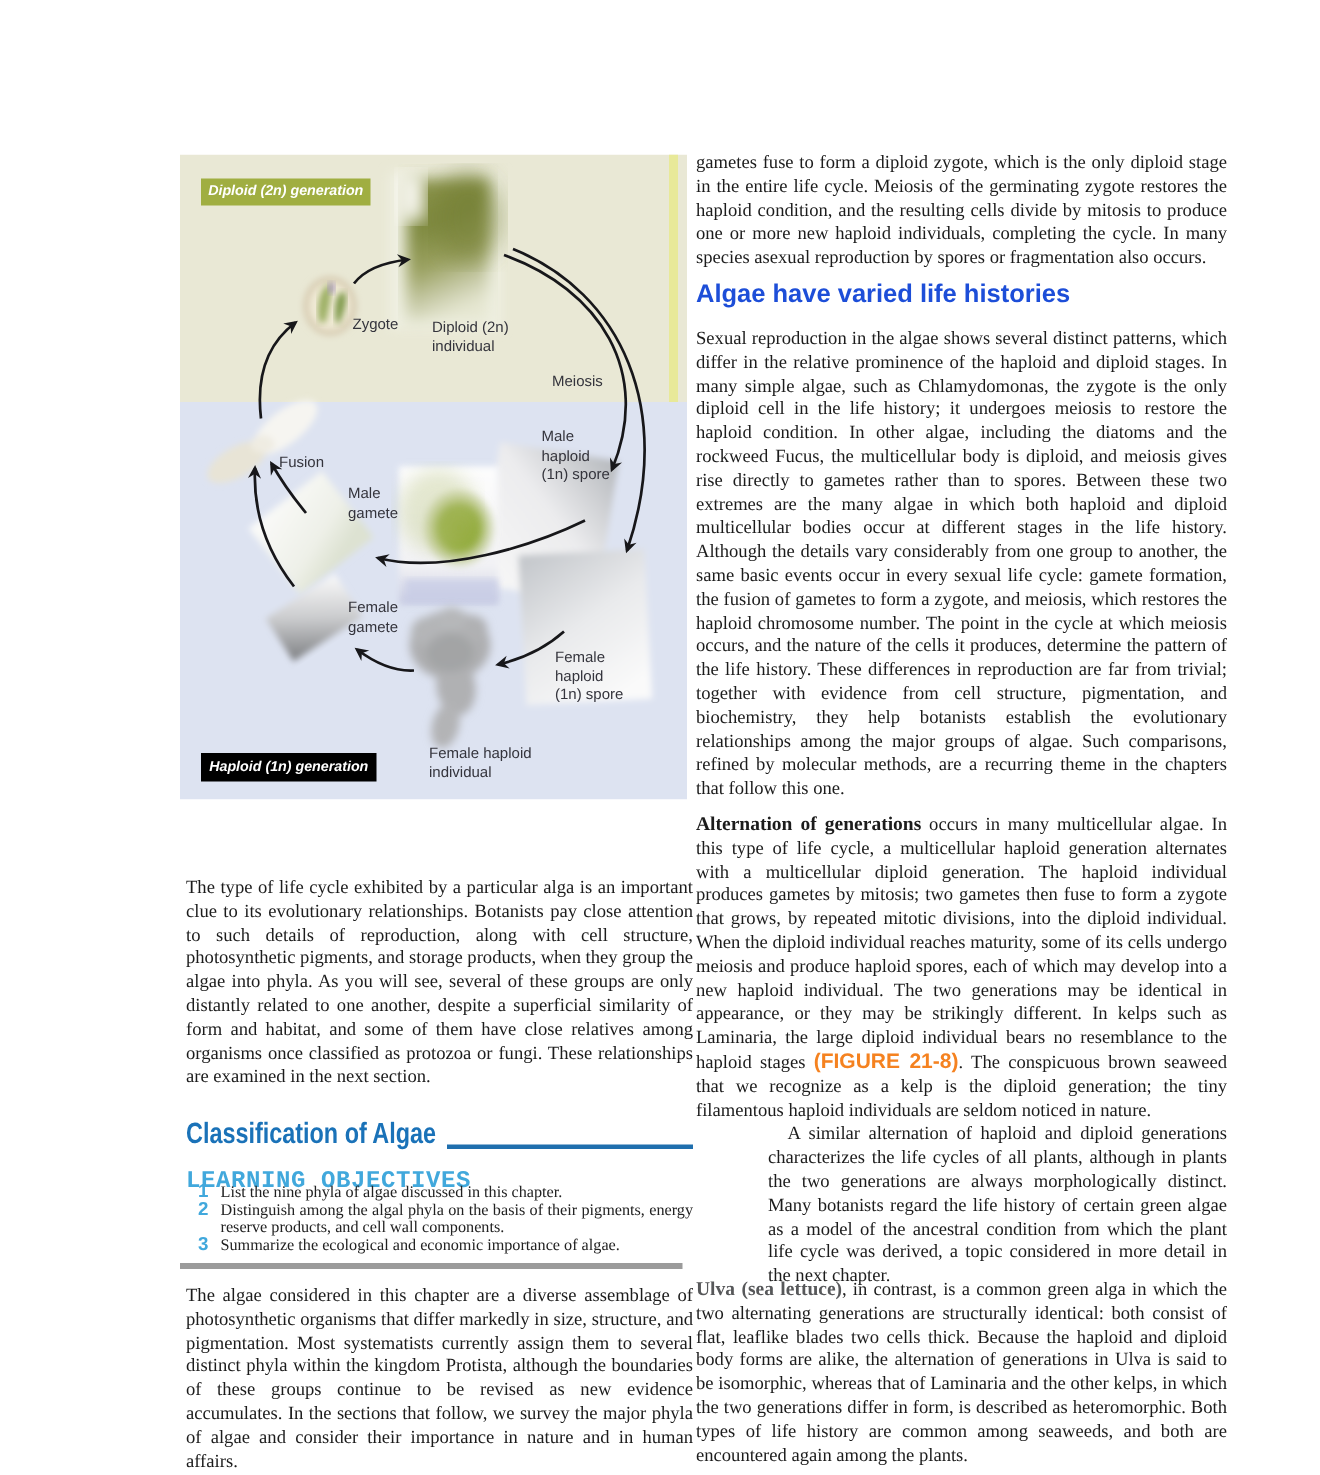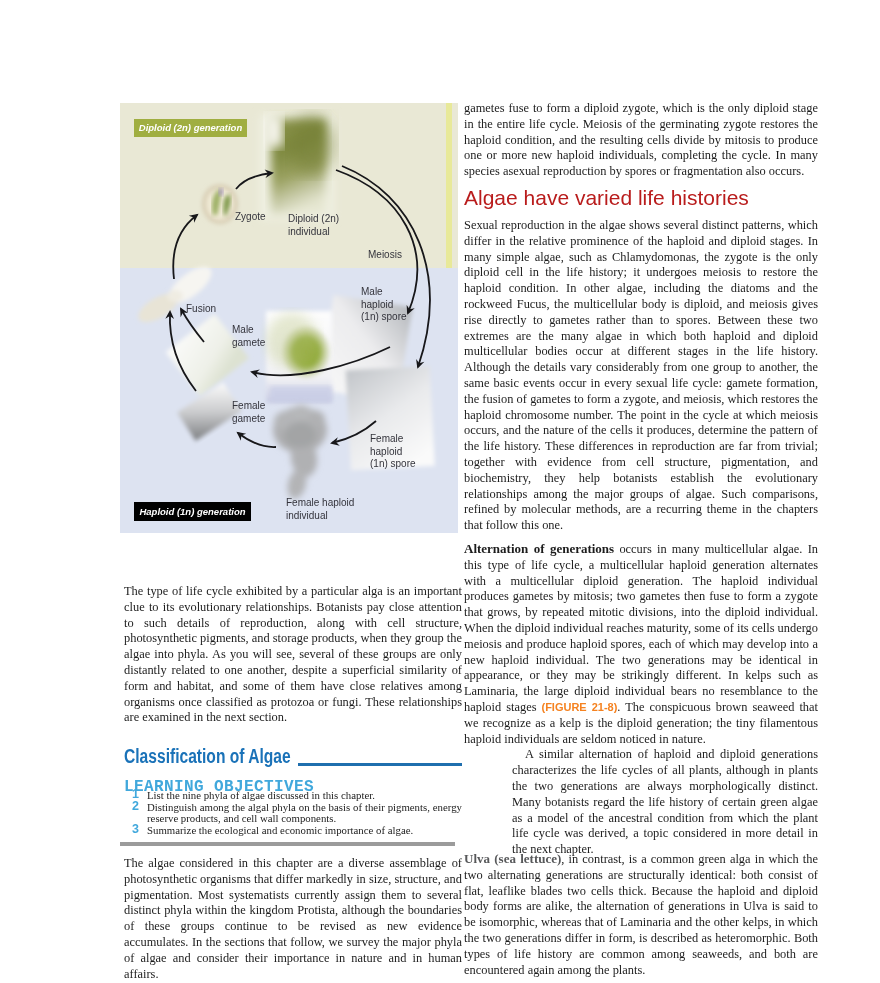--- a/index.html
+++ b/index.html
@@ -13,37 +13,37 @@
              font-weight:bold;font-size:9.5px;line-height:18px;text-align:center;font-style:italic;}
   .diploid-label{left:14px;top:16px;width:113px;height:18px;background:#a0ae41;}
   .haploid-label{left:14px;top:399px;width:117px;height:19px;background:#000000;line-height:19px;}
   .fig-label{position:absolute;font-family:"Liberation Sans",sans-serif;font-size:10px;
              line-height:12.5px;color:#34343c;white-space:nowrap;}
   
   .body-text{font-size:12.4px;line-height:15.8px;text-align:justify;}
   .body-text .ind{text-indent:13px;margin-left:48px;}
   .rcol{position:absolute;left:464px;width:354px;}
   .lcol{position:absolute;left:124px;width:338px;}
-  .head2{font-family:"Liberation Sans",sans-serif;font-weight:normal;color:#b91c1c;
-         font-size:21px;transform:scaleX(1.0);transform-origin:0 0;white-space:nowrap;}
+  .head2{font-family:"Liberation Sans",sans-serif;font-weight:bold;color:#1d4ed8;
+         font-size:17px;transform:scaleX(1.0);transform-origin:0 0;white-space:nowrap;}
   .sect-head-row{position:absolute;left:124px;top:745px;width:338px;}
   .sect-head{font-family:"Liberation Sans",sans-serif;font-weight:bold;color:#1a72b8;
              font-size:19.5px;display:inline-block;transform:scaleX(0.80);
              transform-origin:0 0;white-space:nowrap;}
   .sect-rule{position:absolute;left:174px;top:18px;width:164px;height:3px;background:#1f6fae;}
   .lo-head{font-family:Liberation Mono, monospace;font-weight:bold;color:#41a8dc;
            font-size:16px;letter-spacing:0.4px;}
   .objective{position:relative;font-size:10.8px;line-height:11.6px;text-align:justify;
              padding-left:23px;color:#222222;}
   .obj-num{position:absolute;left:8px;top:-1px;color:#41a8dc;font-weight:bold;
            font-family:"Liberation Sans",sans-serif;font-size:12.5px;}
   .caption{font-family:"Liberation Sans",sans-serif;font-size:11px;line-height:13.5px;
            color:#58595b;text-align:left;}
   .cap-label{color:#f58220;font-weight:bold;font-size:12px;letter-spacing:0.5px;}
-  .figref{color:#f58220;font-weight:bold;font-family:"Liberation Sans",sans-serif;font-size:11px;}
+  .figref{color:#f58220;font-weight:bold;font-family:"Liberation Sans",sans-serif;font-size:14px;}
   .boldlead{font-weight:bold;color:#1c1c1c;font-size:13px;}
   .graylead{font-weight:bold;color:#57585a;font-size:13px;}
   .gray-rule{position:absolute;left:120px;top:842px;width:335px;height:3.5px;background:#9b9b9b;}
 </style>
 </head>
 <body>
 
 <div class="page">
 
   <div class="fig">

